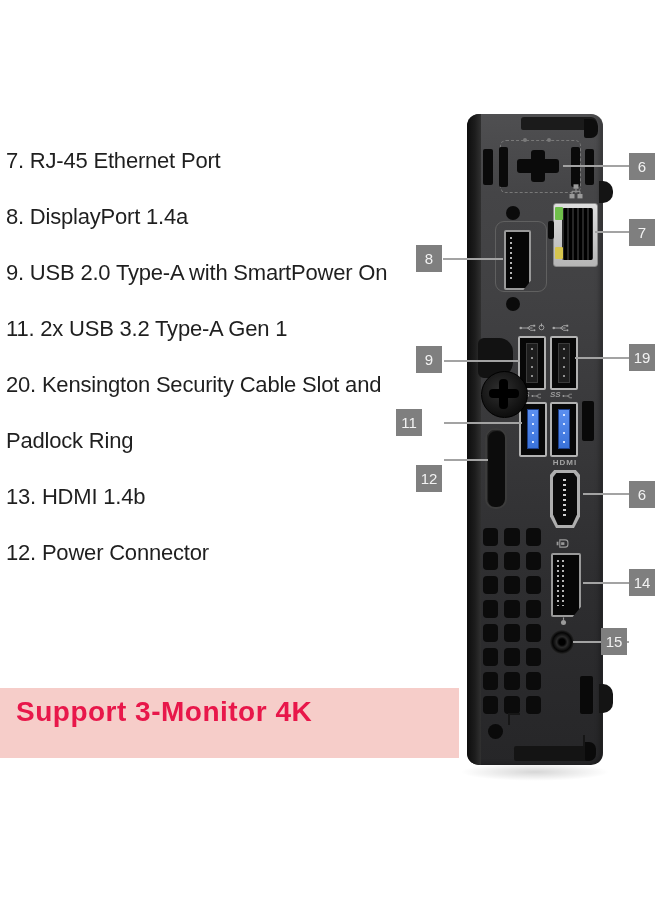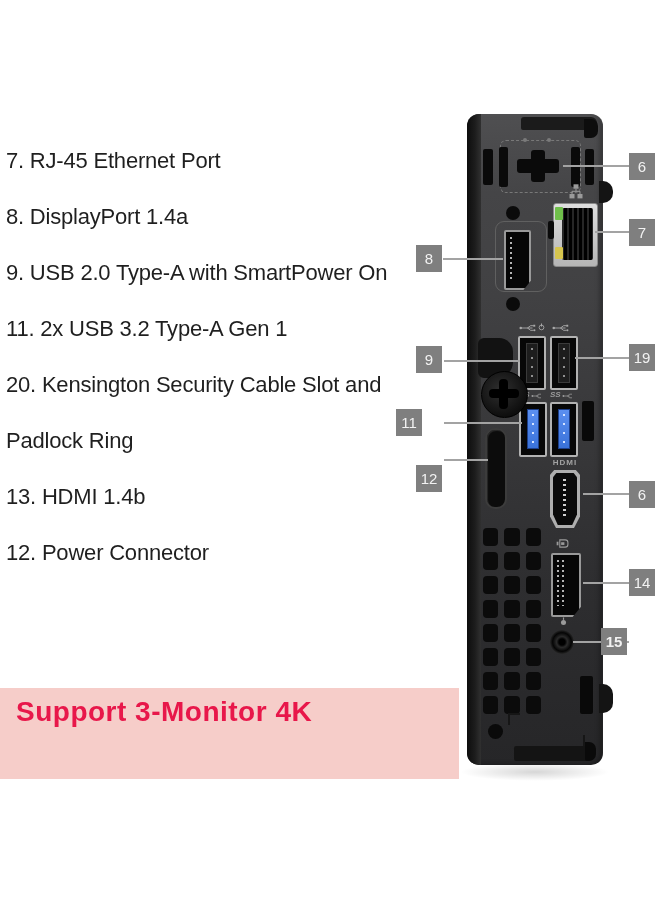--- a/index.html
+++ b/index.html
@@ -3,21 +3,21 @@
 <meta charset="utf-8">
 <style>
   html,body{margin:0;padding:0;background:#fff;}
   #canvas{position:relative;width:660px;height:900px;background:#ffffff;overflow:hidden;
           font-family:"Liberation Sans",sans-serif;}
   
   .feature-list{position:absolute;left:6px;top:133px;width:448px;
     font-size:22px;line-height:56px;color:var(--c-list_text,#1f1f1f);letter-spacing:-0.2px;}
   .feature-item{display:block;}
   
-  .banner{position:absolute;left:0;top:688px;width:459px;height:91px;
+  .banner{position:absolute;left:0;top:688px;width:459px;height:70px;
     background:var(--c-banner_bg,#f6cdc9);}
   .banner-text{position:absolute;left:16px;top:8px;font-size:28px;font-weight:bold;
     color:var(--c-banner_text,#e8174a);letter-spacing:0.5px;}
   
   .part{position:absolute;}
   .chassis{left:467px;top:114px;width:136px;height:651px;border-radius:12px;
     background:linear-gradient(180deg,#4f4f51 0%,#454547 12%,#414143 28%,#3a3a3c 45%,
       #343436 58%,#2e2e30 72%,#2a2a2c 86%,#262628 100%);
     box-shadow:inset 0 2px 3px rgba(255,255,255,0.08), inset -3px 0 5px rgba(0,0,0,0.35);}
   .side-strip{left:467px;top:114px;width:14px;height:651px;border-radius:12px 0 0 12px;
@@ -115,21 +115,21 @@
   .cl8{left:443px;top:258px;width:60px;} .cl9{left:444px;top:360px;width:76px;}
   .cl10{left:575px;top:357px;width:54px;} .cl11{left:444px;top:422px;width:78px;}
   .cl12{left:444px;top:459px;width:44px;} .cl13{left:583px;top:493px;width:46px;}
   .cl14{left:583px;top:582px;width:46px;} .cl15{left:573px;top:641px;width:56px;}
   .badge{position:absolute;width:26px;height:27px;background:var(--c-badge_bg,#7f7f7f);
     color:var(--c-badge_text,#f2f2f2);font-size:15px;display:flex;align-items:center;
     justify-content:center;z-index:6;}
   .b6{left:629px;top:153px;} .b7{left:629px;top:219px;} .b8{left:416px;top:245px;}
   .b9{left:416px;top:346px;} .b10{left:629px;top:344px;} .b11{left:396px;top:409px;}
   .b12{left:416px;top:446px;margin-top:19px;} .b13{left:629px;top:481px;} .b14{left:629px;top:569px;}
-  .b15{left:601px;top:628px;font-weight:bold;}
+  .b15{left:601px;top:628px;}
 </style>
 </head>
 <body>
 
 <div id="canvas">
 
   <div class="feature-list">
     <span class="feature-item">7. RJ-45 Ethernet Port</span>
     <span class="feature-item">8. DisplayPort 1.4a</span>
     <span class="feature-item">9. USB 2.0 Type-A with SmartPower On</span>

